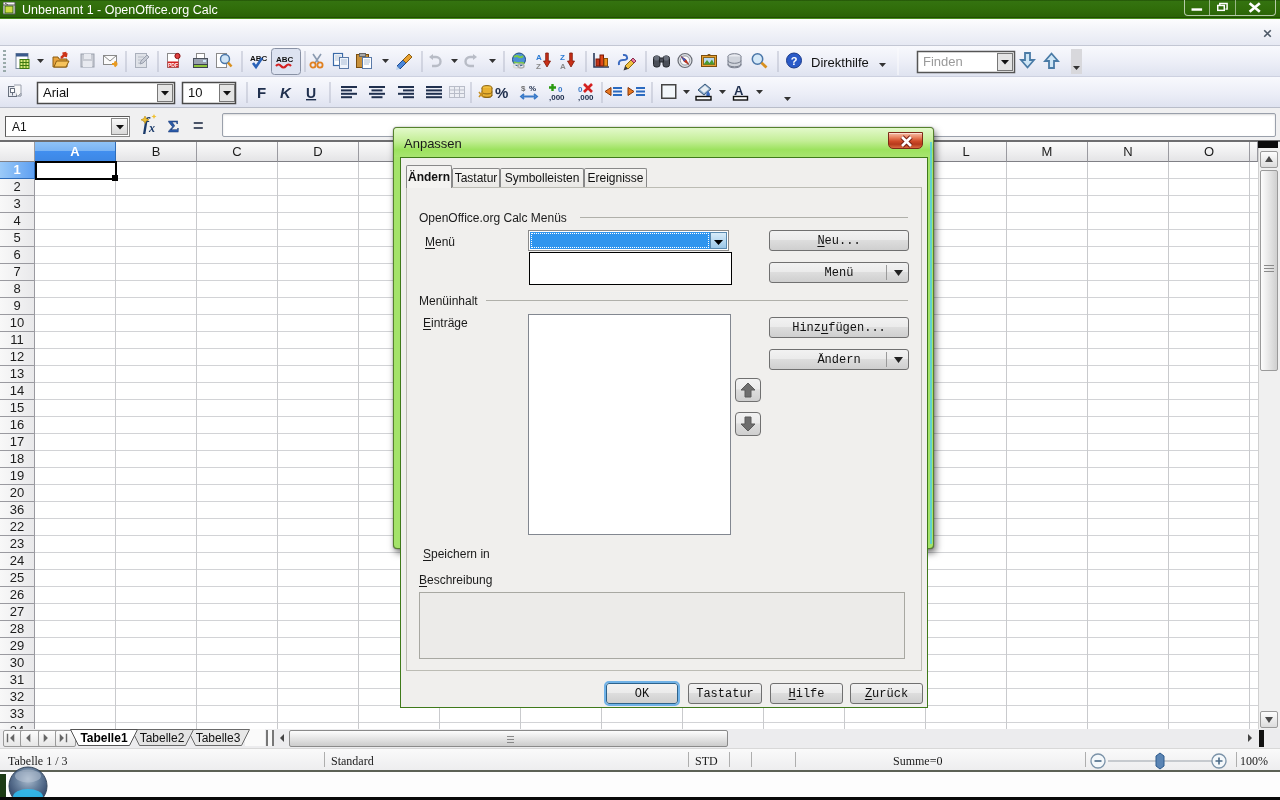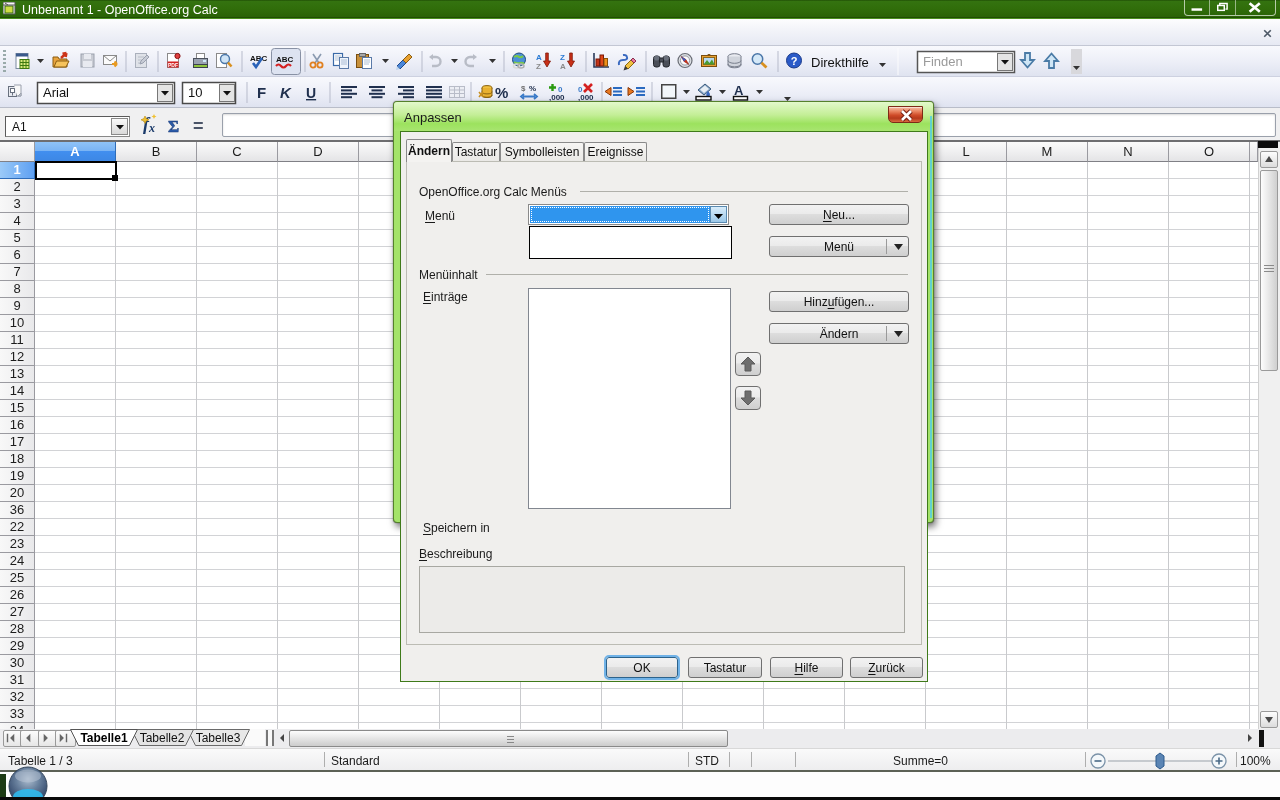--- a/index.html
+++ b/index.html
@@ -65,51 +65,51 @@
   .grip { position:absolute; left:3px; right:3px; height:1px; background:#8a8a8a; }
   
   #tabrow { left:0; top:729px; width:1280px; height:19px; background:#ececee; }
   .navb { top:1px; width:21px; height:17px; background:linear-gradient(180deg,#fcfcfc,#e6e6e6);
     border:1px solid #999; border-radius:2px; }
   #hthumb { left:289px; top:1px; width:439px; height:17px;
     background:linear-gradient(180deg,#fdfdfd,#e0e0e0 60%,#cccccc); border:1px solid #8a8a8a; border-radius:2px; }
   #hsplit { left:1259px; top:1px; width:5px; height:17px; background:#111; }
   
   #statusbar { left:0; top:748px; width:1280px; height:24px;
-    background:linear-gradient(180deg,#fafafa,#ececee); border-top:1px solid #d8d8d8; }
+    background:linear-gradient(180deg,#fafafa,#ececee); border-top:1px solid #d8d8d8;font-family:Liberation Serif, serif; }
   #statusbar .st { position:absolute; top:5px; font-size:12px; color:#1a1a1a; }
   .ssep { position:absolute; top:3px; width:1px; height:15px; background:#aeaeae; }
   #sbline { left:0; top:770px; width:1280px; height:2px; background:#5c6156; }
   
   #taskbar { left:0; top:772px; width:1280px; height:28px; background:#fdfdfd; }
   #tbblack { left:0; top:797px; width:1280px; height:3px; background:#0a0a0a; }
   #tbgreen { left:0; top:774px; width:6px; height:26px; background:#1d3b14; }
   
-  #dlg { left:393px; top:101px; width:541px; height:422px; z-index:20;
+  #dlg { left:393px; top:127px; width:541px; height:422px; z-index:20;
     background:#a4e36a; border:1px solid #55812c; border-radius:4px;
     box-shadow:2px 4px 7px rgba(0,0,0,.55), 0 0 1px #4a4a4a; }
   #dlgtitle { position:absolute; left:0; top:0; width:100%; height:29px; border-radius:3px 3px 0 0;
     background:linear-gradient(180deg,#e3f9cb 0%,#c3ee96 45%,#9ce25e 75%,#a8e570 100%); }
   #dlgtitle span { position:absolute; left:10px; top:8px; font-size:13px; color:#1a1a1a; }
   #dlgx { position:absolute; left:494px; top:4px; width:35px; height:17px;
     background:linear-gradient(180deg,#f6c0a8 0%,#e8825e 30%,#cf4a28 55%,#b63a1c 75%,#d96b40 100%);
     border:1px solid #7e2a16; border-radius:0 0 5px 5px; box-shadow:inset 0 1px 0 rgba(255,255,255,.5); }
   #dlgbody { position:absolute; left:6px; top:29px; width:528px; height:551px;
     background:#f0efed; border:1px solid #3f7a1a; }
   
   .tab { position:absolute; font-size:12px; color:#111; text-align:center;
     border:1px solid #898989; border-bottom:none; border-radius:2px 2px 0 0;
     background:linear-gradient(180deg,#f6f5f3,#e9e8e5); }
   #tabsel { background:#f4f3f1; font-weight:bold; z-index:2; }
   #tabpage { position:absolute; left:5px; top:29px; width:516px; height:484px; border:1px solid #bcbcb4; }
   .glabel { position:absolute; font-size:12px; color:#1a1a1a; }
   .gline { position:absolute; height:1px; background:#b0b0aa; }
   .btn { position:absolute; font-size:12px; color:#111; text-align:center;
     border:1px solid #707070; border-radius:3px;
-    background:linear-gradient(180deg,#f2f2f2 0%,#ebebeb 45%,#dddddd 50%,#cfcfcf 100%); }
+    background:linear-gradient(180deg,#f2f2f2 0%,#ebebeb 45%,#dddddd 50%,#cfcfcf 100%);font-family:Liberation Mono, monospace; }
   .u { text-decoration:underline; text-underline-offset:2px; }
 </style></head>
 <body>
 
 <div id="titlebar" class="abs">
   <div class="abs" id="title-txt">Unbenannt 1 - OpenOffice.org Calc</div>
   <div class="abs" id="winbtns">
     <div><svg width="100%" height="100%" viewBox="0 0 30 16">
           <rect x="8" y="9" width="13" height="3" fill="#fff"></rect>
         </svg></div>

